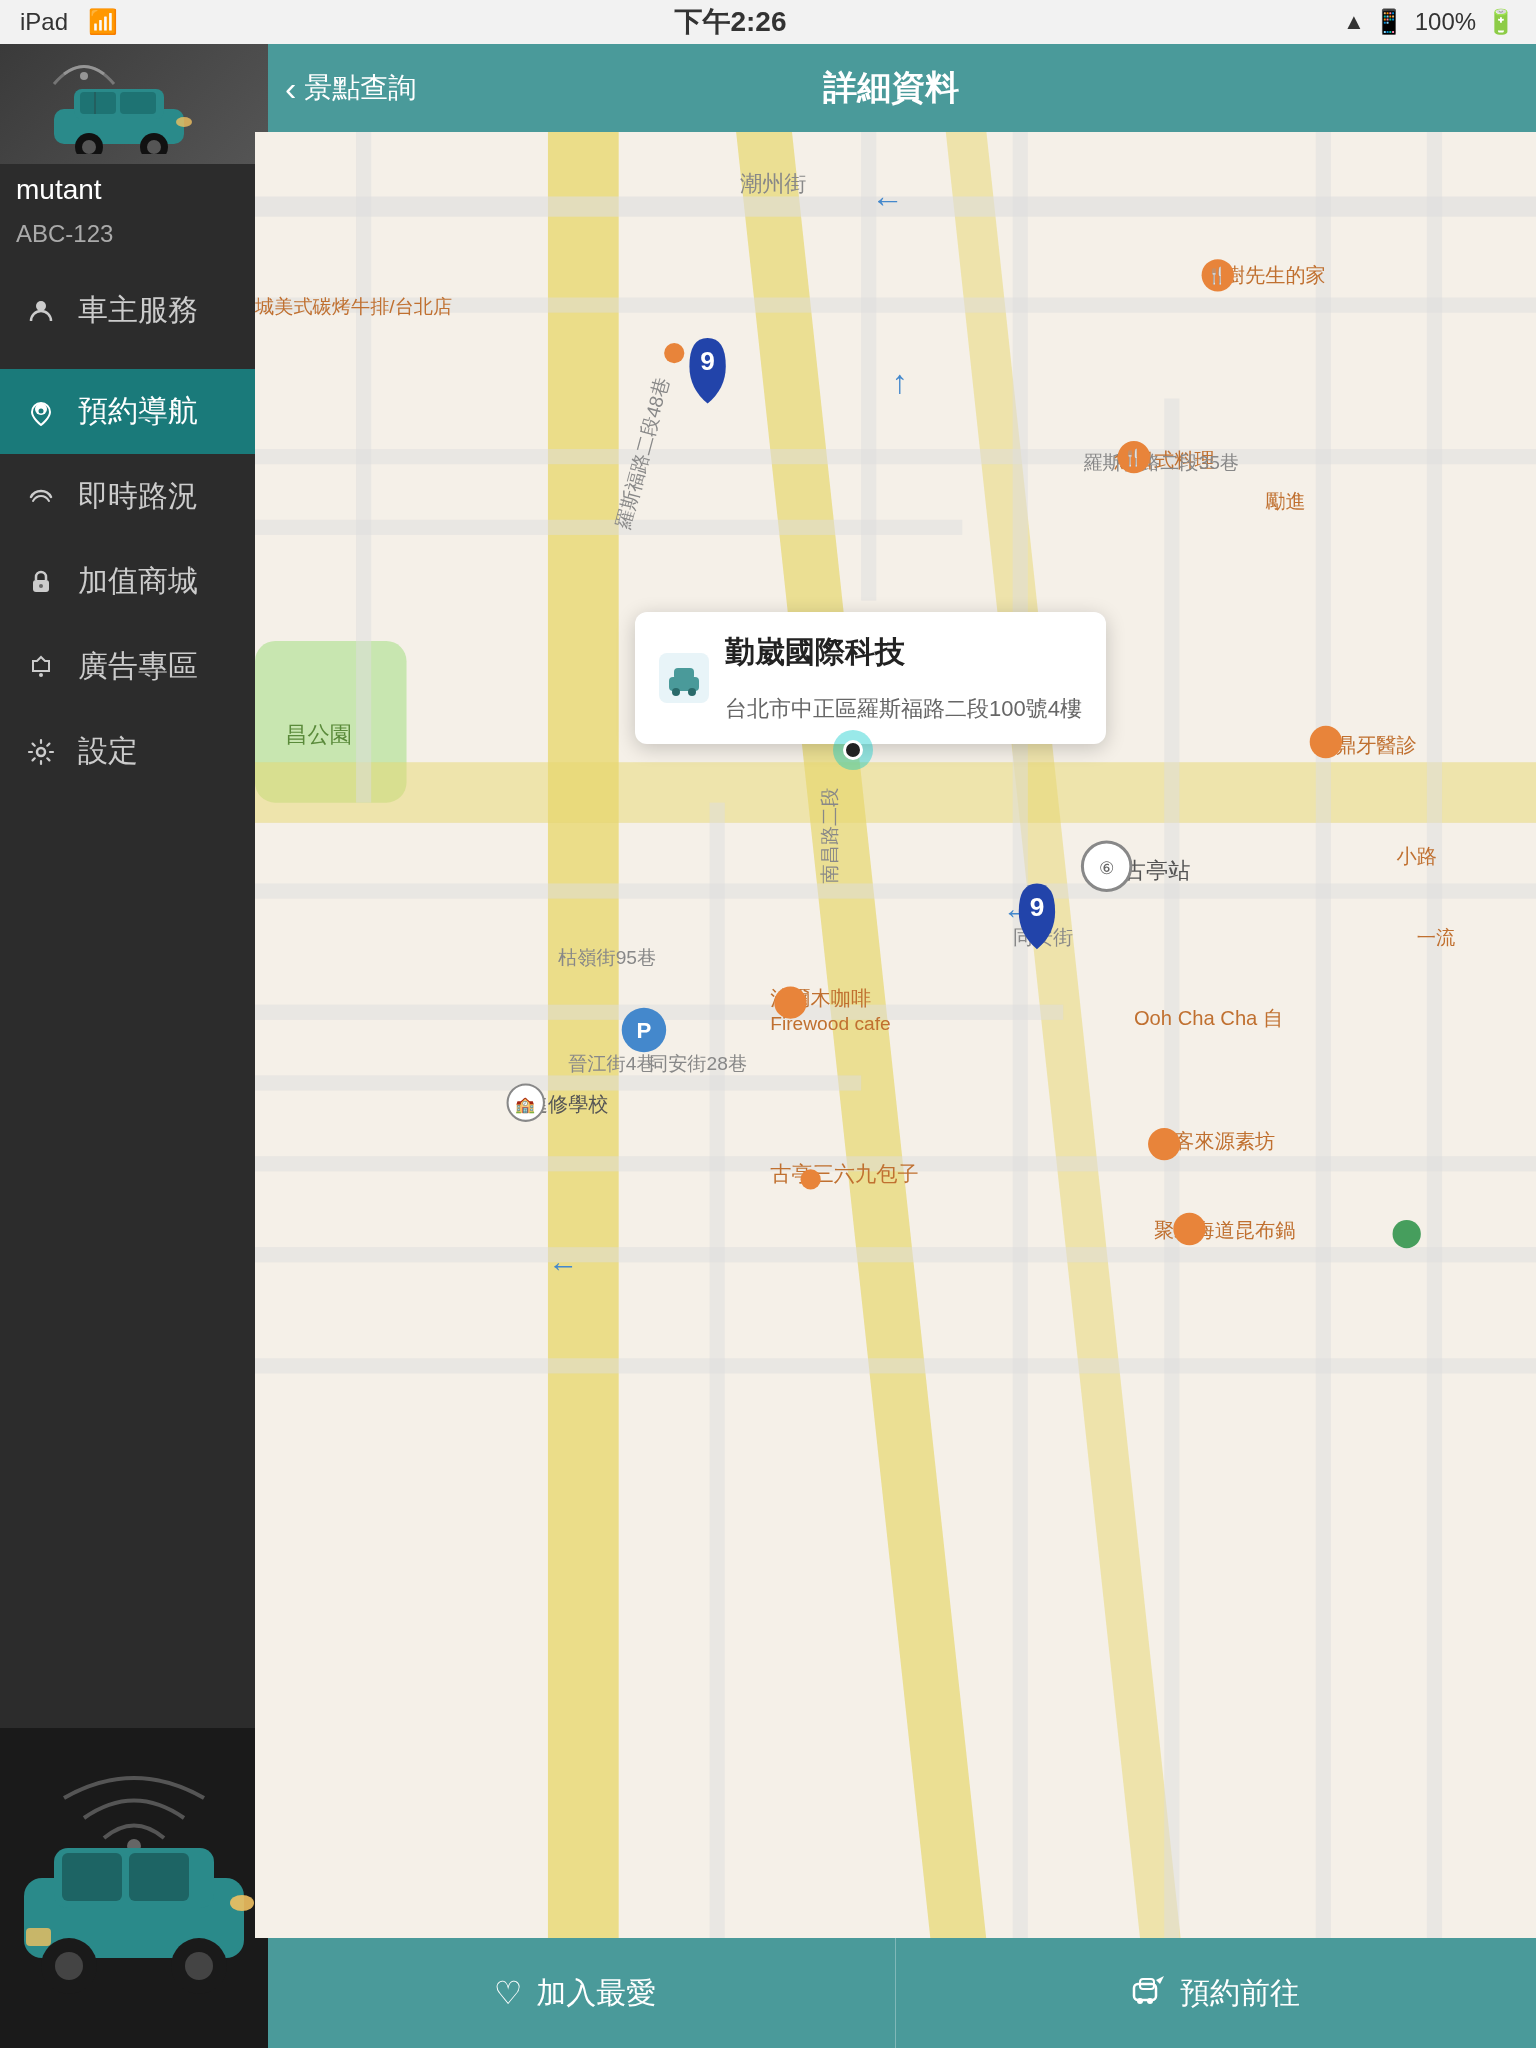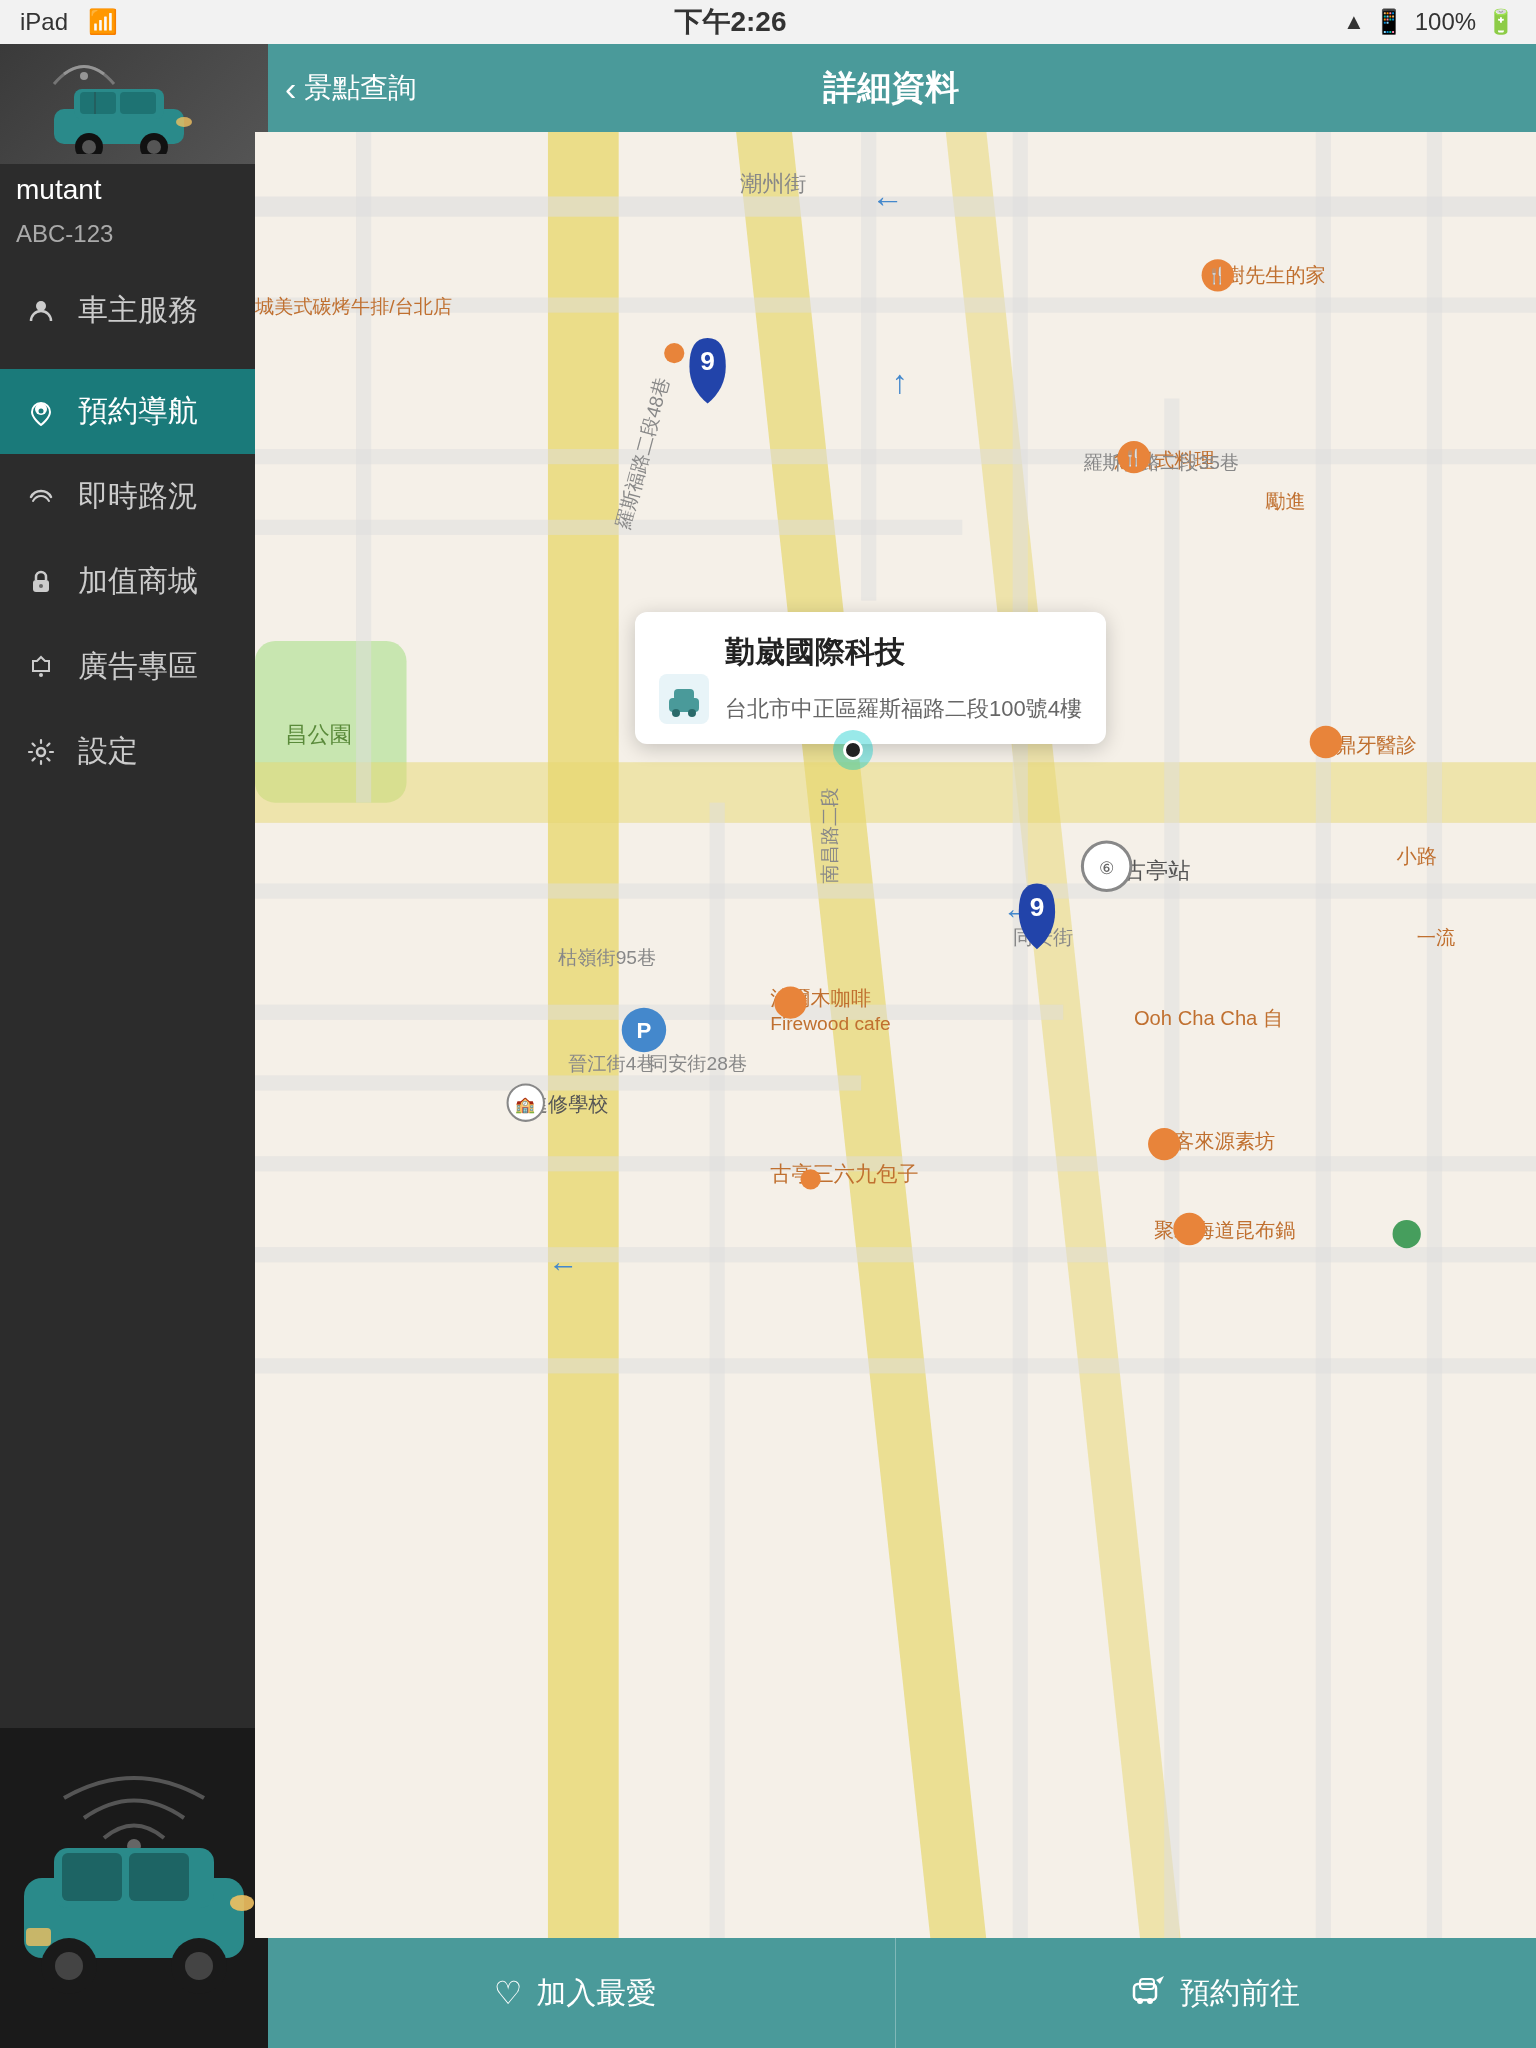--- a/index.html
+++ b/index.html
@@ -168,21 +168,21 @@
     .map-popup {
       position: absolute;
       top: 480px;
       left: 380px;
       background: #fff;
       border-radius: 12px;
       padding: 20px 24px;
       box-shadow: 0 4px 20px rgba(0,0,0,0.2);
       min-width: 440px;
       display: flex;
-      align-items: flex-end;
+      align-items: center;
       gap: 16px;
       z-index: 10;
     }
     .popup-icon {
       width: 50px;
       height: 50px;
       background: #e8f4f8;
       border-radius: 8px;
       display: flex;
       align-items: center;

